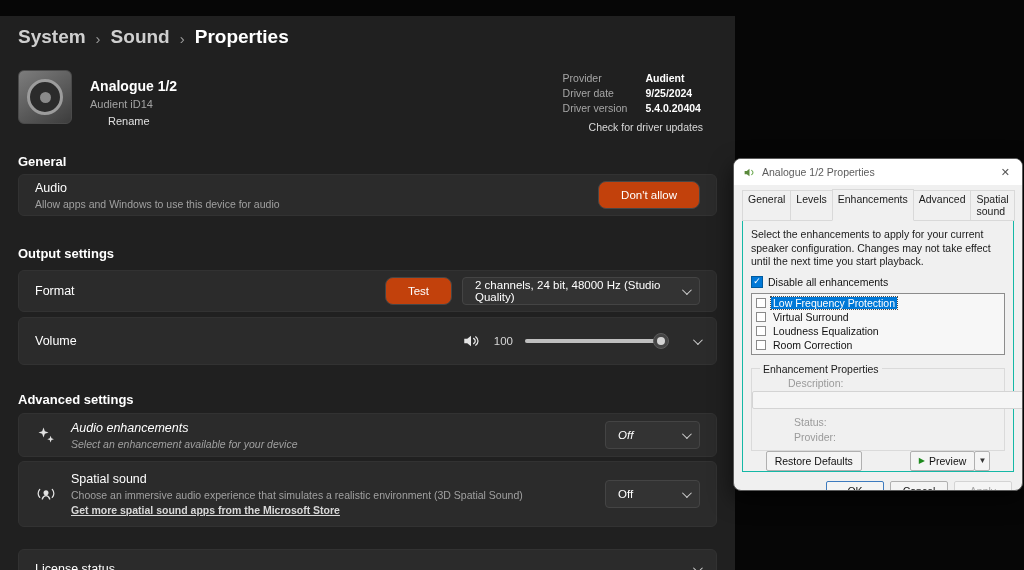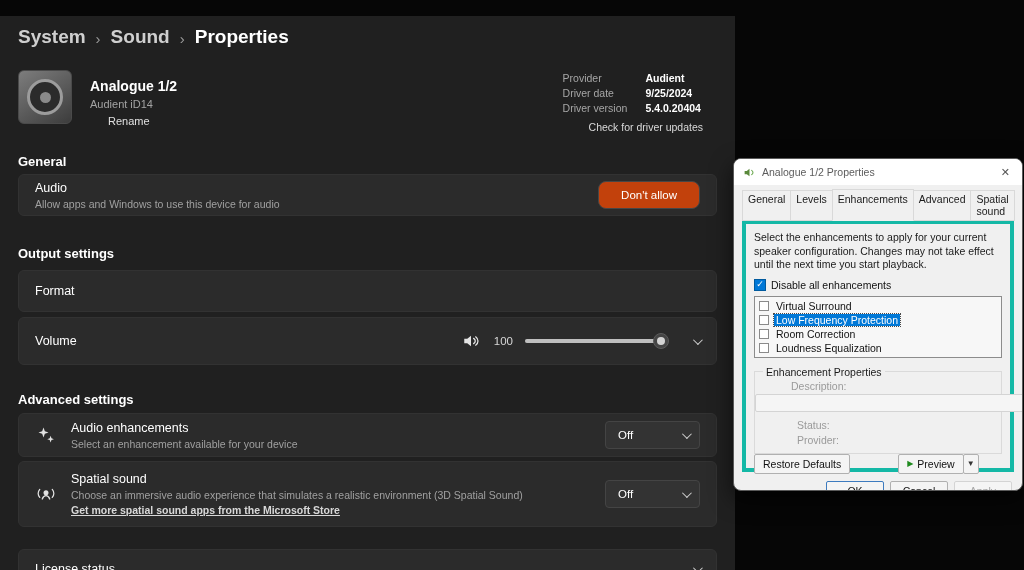--- a/index.html
+++ b/index.html
@@ -47,21 +47,21 @@
   .st-output   { margin-top:30px; height:16px; }
   .st-advanced { margin-top:27px; height:16px; }
 
   .card {
     background:#2b2b2b; border:1px solid #323232; border-radius:6px;
     display:flex; align-items:center; padding:0 16px; width:699px;
   }
   .card-audio   { margin-top:4px; height:42px; }
   .card-format  { margin-top:8px; height:42px; }
   .card-volume  { margin-top:5px; height:48px; }
-  .card-enh     { margin-top:5px; height:44px; }
+  .card-enh     { margin-top:5px; height:44px;font-style:italic; }
   .card-spatial { margin-top:4px; height:66px; }
   .card-license { margin-top:22px; height:40px; }
 
   .card-title { font-size:12.5px; color:#fff; }
   .card-desc  { font-size:10.5px; color:#a0a0a0; margin-top:3px; }
   .card-link  { font-size:10.5px; font-weight:700; color:#d8d8d8; margin-top:3px; cursor:default;text-decoration:underline; }
 
   .btn-dark {
     background:#c2410c; border:1px solid #464646; border-radius:8px;
     color:#fff; font-size:11.5px; font-family:inherit;
@@ -110,21 +110,21 @@
   .dlg-close { margin-left:auto; font-size:11px; color:#555; padding:0 3px; cursor:default; }
 
   .dlg-tabs { display:flex; padding:5px 8px 0 8px; position:relative; z-index:2; }
   .tab {
     font-size:10.5px; color:#1a1a1a; background:#f0f0f0;
     border:1px solid #d9d9d9; padding:2px 5px 3px 5px; margin-right:-1px; cursor:default;
   }
   .tab.active { background:#f0f0f0; border-bottom-color:#f0f0f0; padding-top:3px; margin-top:-1px; position:relative; z-index:3; }
 
   .dlg-page {
-    margin:0 8px; margin-top:-1px; border:4px solid #14b8a6; background:#f0f0f0;
+    margin:0 8px; margin-top:-1px; border:1px solid #14b8a6; background:#f0f0f0;
     padding:7px 8px 8px 8px; height:252px; display:flex; flex-direction:column; position:relative; z-index:1;
   }
   .dlg-desc { font-size:10.5px; line-height:1.3; color:#1a1a1a; }
 
   .chk-row { display:flex; align-items:center; gap:5px; margin:7px 0 5px 0; font-size:10.5px; }
   .chk { width:12px; height:12px; border:1px solid #7a7a7a; background:#fdfdfd; flex:0 0 12px; display:grid; place-items:center; }
   .chk.checked { background:#0078d7; border-color:#005a9e; color:#fff; font-size:9px; line-height:1; }
 
   .listbox { border:1px solid #8c8c8c; background:#f7f7f7; padding:2px 1px; }
   .lb-row { display:flex; align-items:center; gap:5px; height:14px; padding-left:3px; font-size:10.5px; }
@@ -140,21 +140,21 @@
 
   .dbtn {
     font-family:inherit; font-size:10.5px; color:#111;
     background:#f4f4f4; border:1px solid #b0b0b0; border-radius:2px;
     height:20px; padding:0 8px; cursor:default;
   }
   .dbtn.disabled { color:#a6a6a6; border-color:#d4d4d4; background:#f5f5f5; }
   .dbtn.settings { margin-left:auto; margin-right:2px; height:18px; }
   .dbtn.default { border-color:#3d7bbf; }
 
-  .dlg-midrow { margin-top:auto; display:flex; align-items:center; justify-content:flex-start;gap:48px; }
+  .dlg-midrow { margin-top:auto; display:flex; align-items:center; justify-content:center;gap:48px; }
   .preview-split { display:flex; }
   .preview-main { display:flex; align-items:center; gap:4px; }
   .play-icon { color:#1e8a1e; font-size:8px; line-height:1; }
   .preview-dd { width:16px; padding:0; margin-left:-1px; font-size:8px; color:#333; }
 
   .dlg-bottom { display:flex; justify-content:flex-end; gap:6px; padding:9px 10px 0 0; }
   .dlg-bottom .dbtn { width:58px; }
 
   svg { display:block; }
 </style>
@@ -206,20 +206,27 @@
       </div>
       <div class="right-slot">
         <button class="btn-dark">Don't allow</button>
       </div>
     </div>
 
     <div class="section-title st-output">Output settings</div>
 
     <div class="card card-format">
       <div class="card-title">Format</div>
+      <div class="right-slot">
+        <button class="btn-dark">Test</button>
+        <div class="combo combo-format">
+          <span>2 channels, 24 bit, 48000 Hz (Studio Quality)</span>
+          <span class="chev"></span>
+        </div>
+      </div>
     </div>
 
     <div class="card card-volume">
       <div class="card-title">Volume</div>
       <div class="vol-group">
         <span class="adv-icon" style="margin-right:0;">
           <svg width="18" height="18" viewBox="0 0 24 24">
             <path d="M3 9v6h4l5 4V5L7 9H3z" fill="#e4e4e4"></path>
             <path d="M15.5 8.5c1.4 1 2.2 2.1 2.2 3.5s-.8 2.5-2.2 3.5" stroke="#e4e4e4" stroke-width="1.7" fill="none" stroke-linecap="round"></path>
             <path d="M18.2 6.4c2 1.4 3.1 3.3 3.1 5.6s-1.1 4.2-3.1 5.6" stroke="#e4e4e4" stroke-width="1.7" fill="none" stroke-linecap="round"></path>
@@ -315,33 +322,33 @@
       <div class="dlg-desc">Select the enhancements to apply for your current speaker configuration. Changes may not take effect until the next time you start playback.</div>
 
       <label class="chk-row">
         <span class="chk checked">✓</span>
         <span>Disable all enhancements</span>
       </label>
 
       <div class="listbox">
         <div class="lb-row">
           <span class="lb-chk"></span>
-          <span class="lb-label">Virtual Surround</span>
+          <span class="lb-label selected">Low Frequency Protection</span>
         </div>
         <div class="lb-row">
           <span class="lb-chk"></span>
-          <span class="lb-label selected">Low Frequency Protection</span>
+          <span class="lb-label">Virtual Surround</span>
+        </div>
+        <div class="lb-row">
+          <span class="lb-chk"></span>
+          <span class="lb-label">Loudness Equalization</span>
         </div>
         <div class="lb-row">
           <span class="lb-chk"></span>
           <span class="lb-label">Room Correction</span>
-        </div>
-        <div class="lb-row">
-          <span class="lb-chk"></span>
-          <span class="lb-label">Loudness Equalization</span>
         </div>
       </div>
 
       <fieldset class="groupbox">
         <legend>Enhancement Properties</legend>
         <div class="g-desc">Description:</div>
         <div class="g-row g-status-row">
           <span>Status:</span>
           <button class="dbtn disabled settings">Settings...</button>
         </div>

